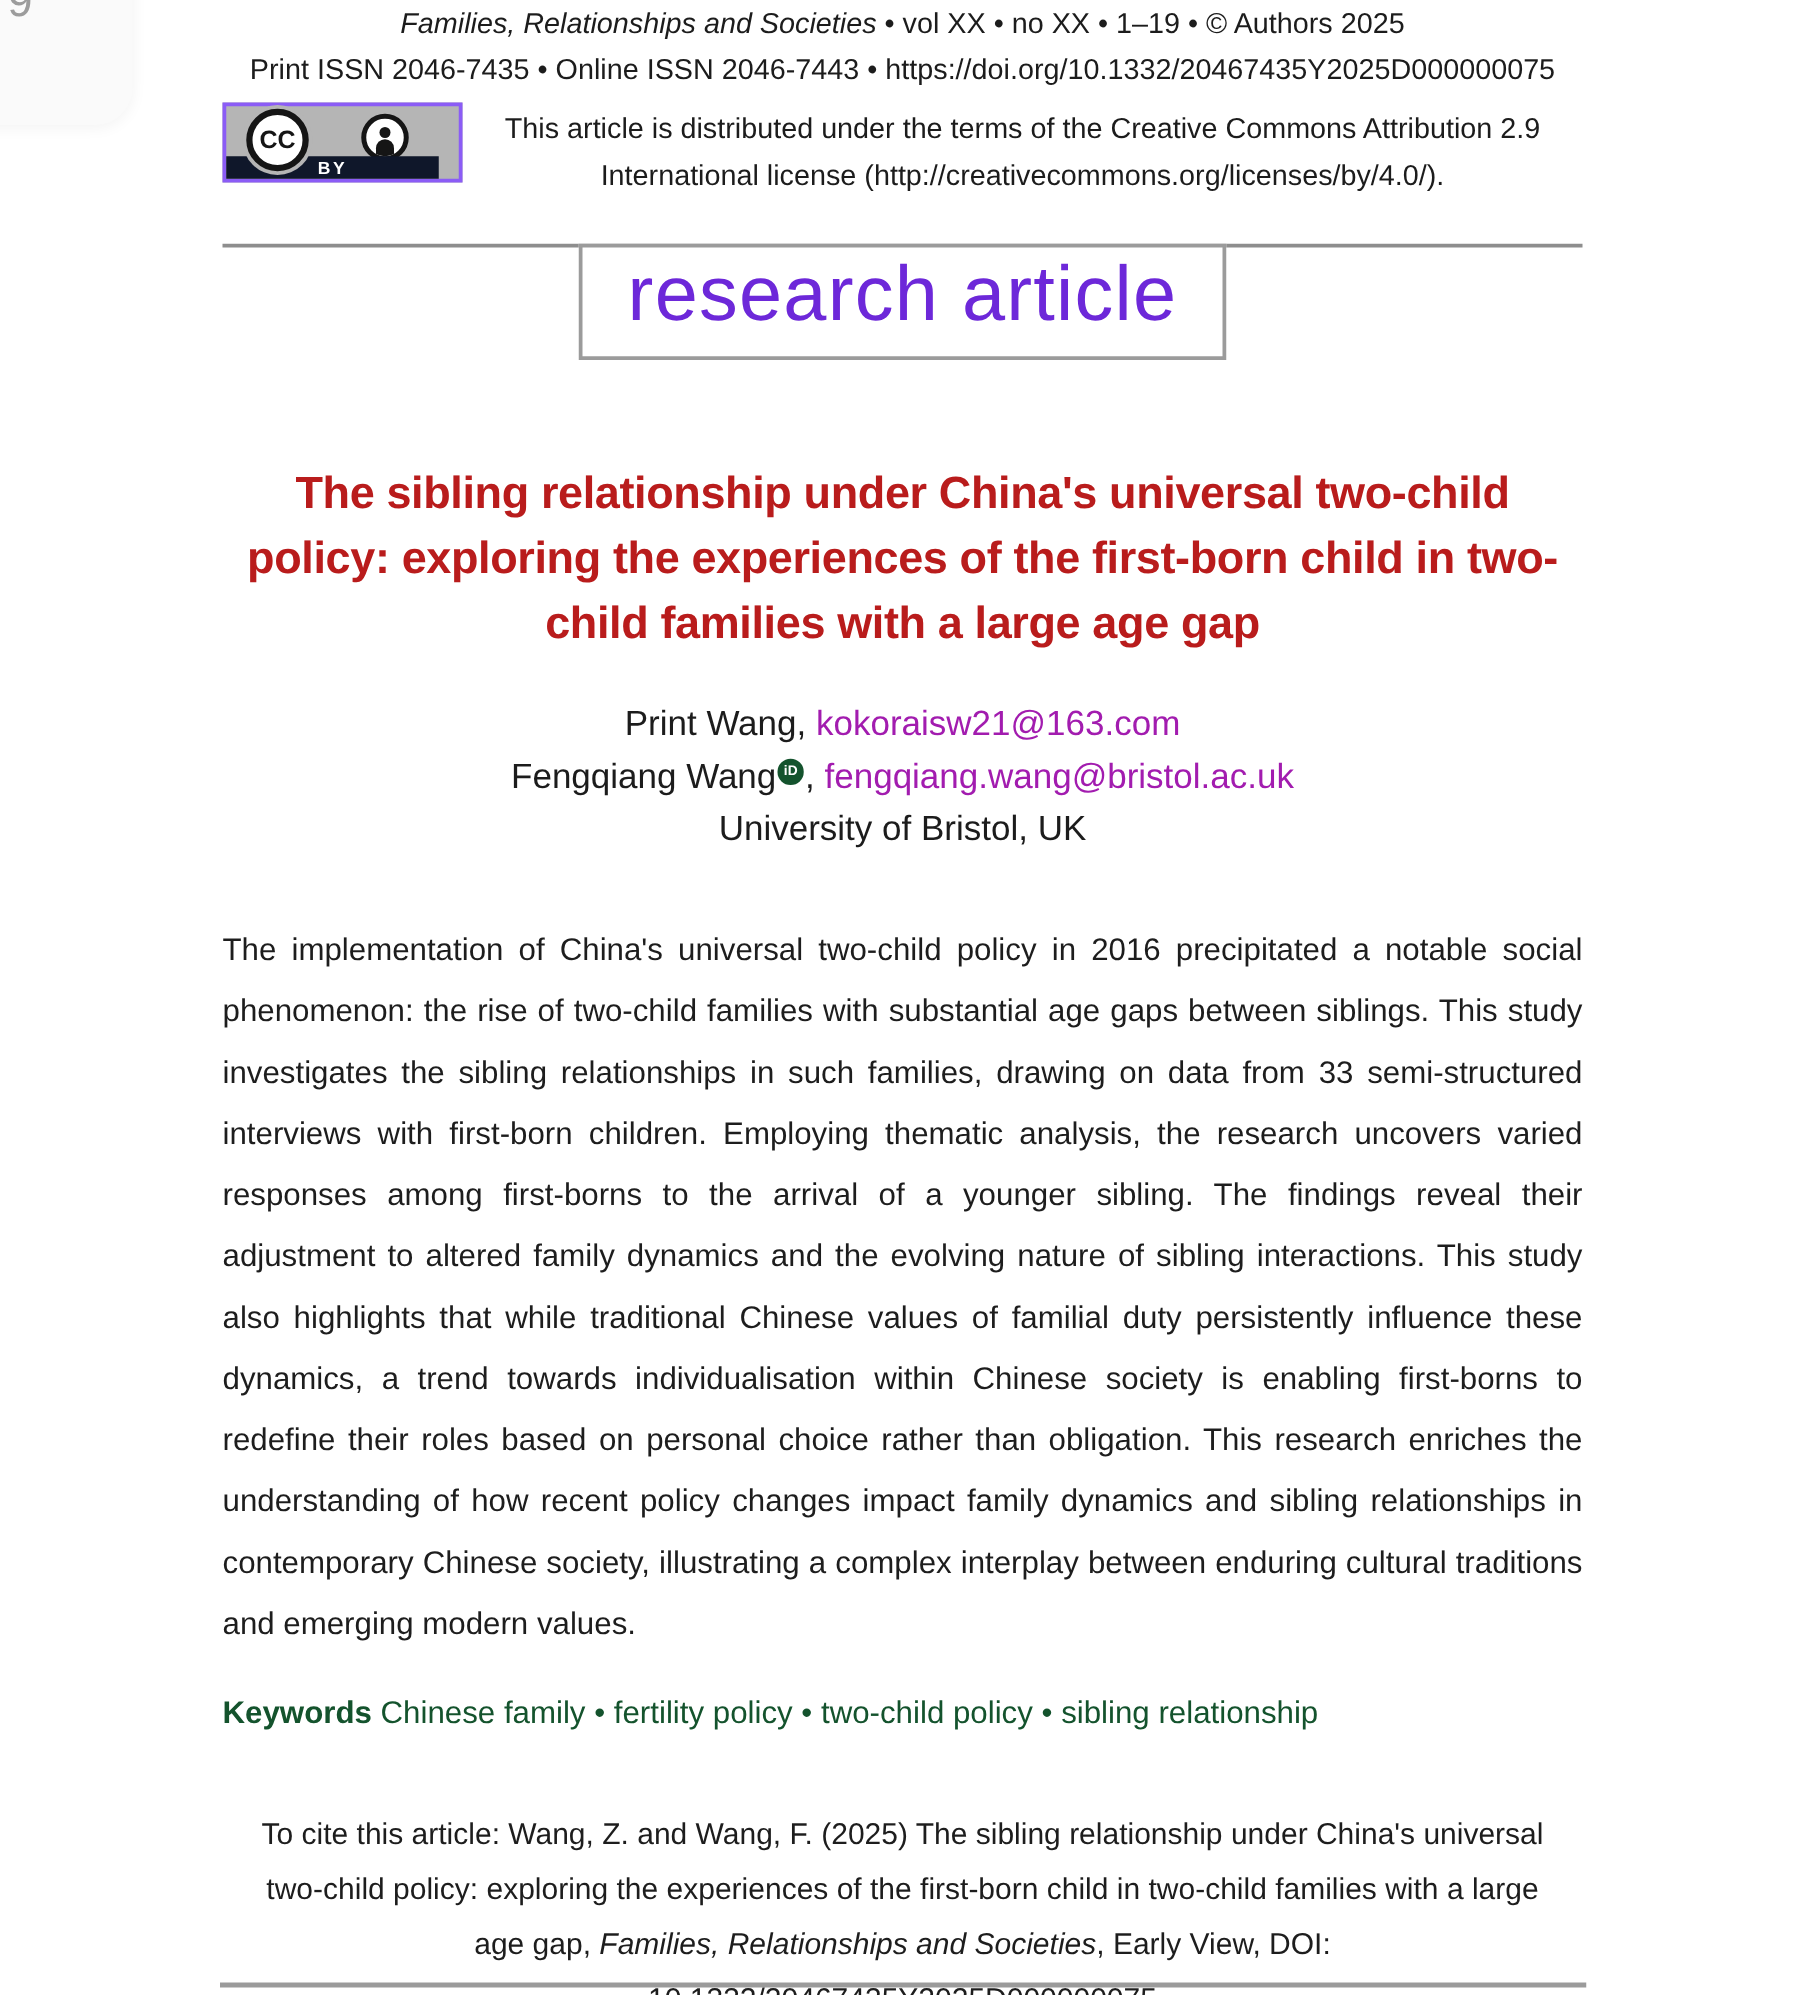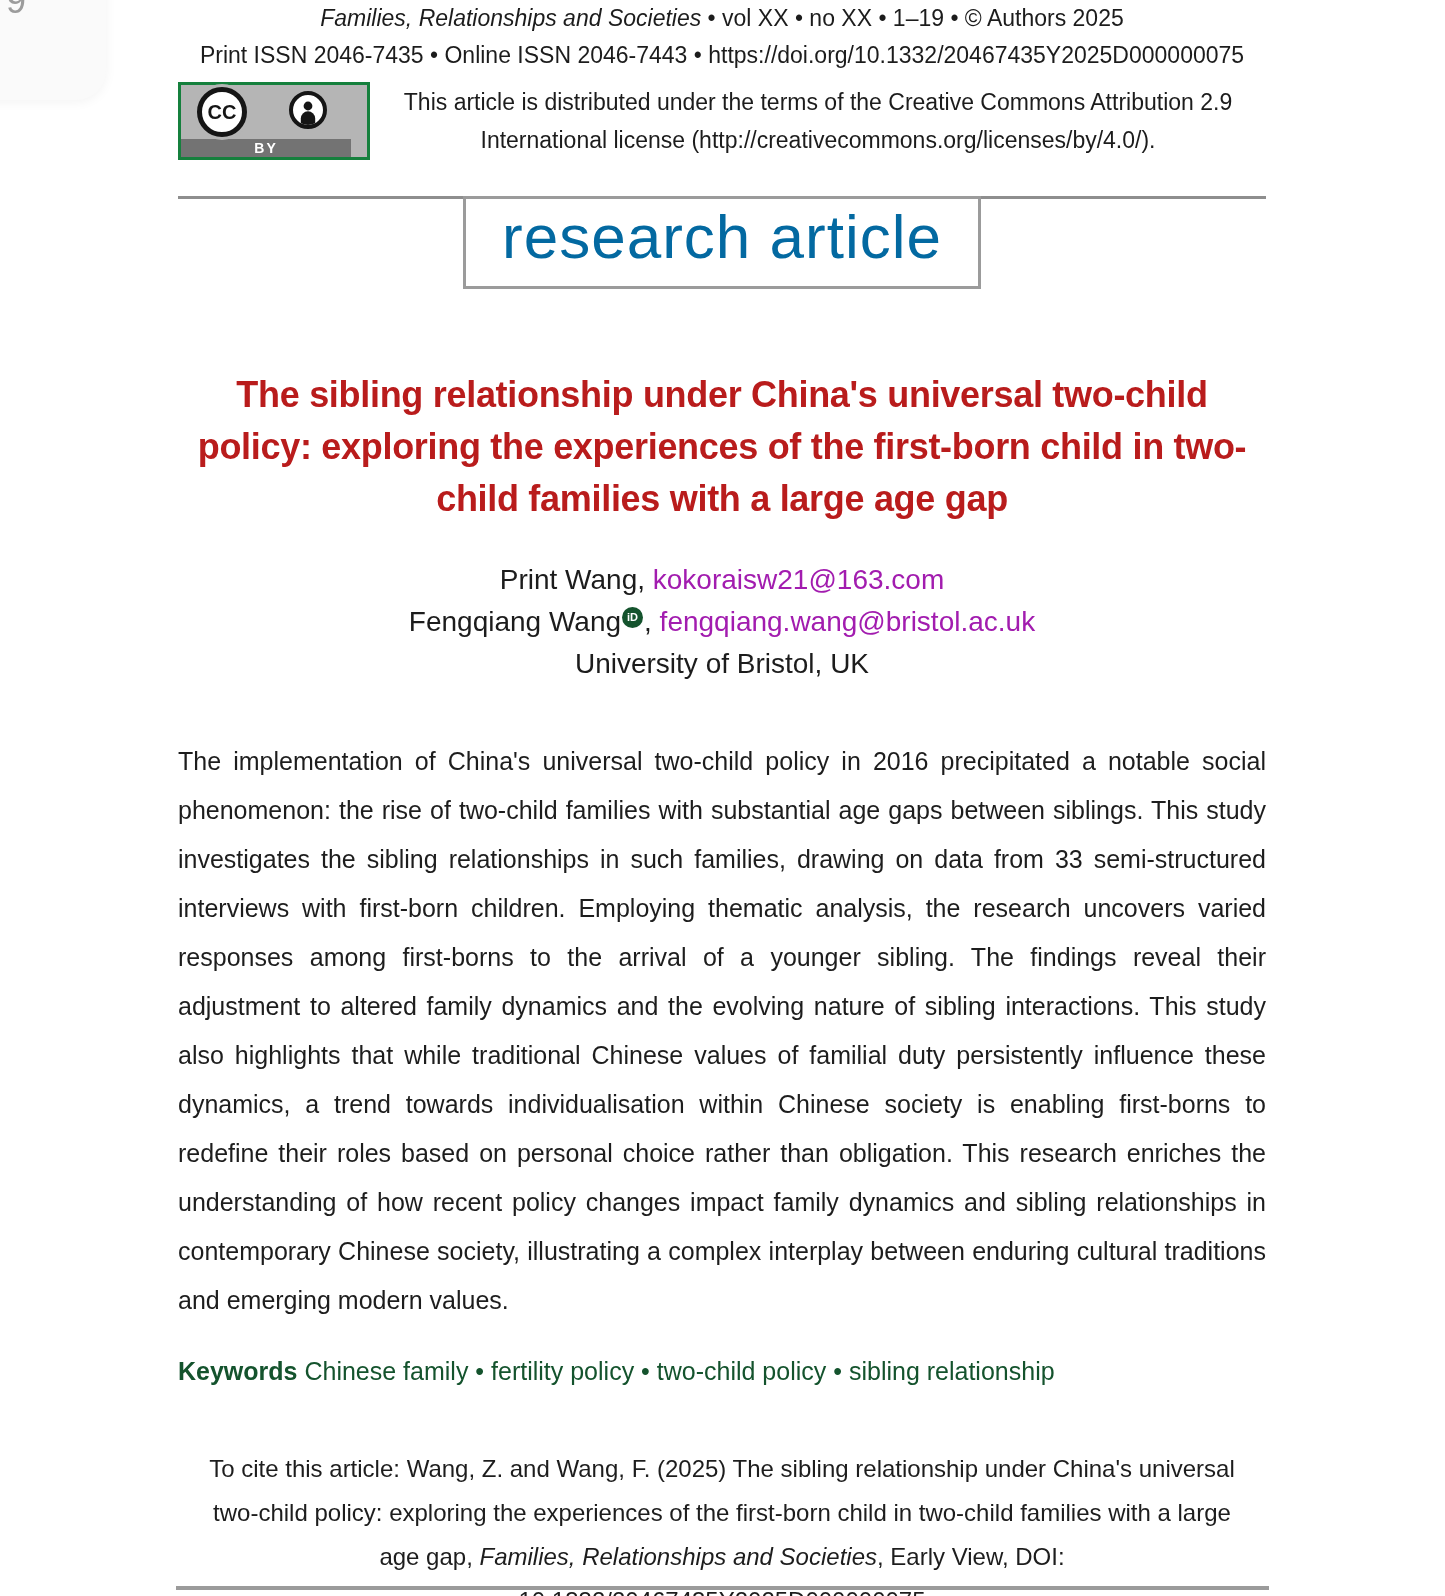--- a/index.html
+++ b/index.html
@@ -14,35 +14,35 @@
   
   .page-chip{position:absolute;left:-44px;top:-46px;width:150px;height:146px;
     background:#fafafa;border-radius:30px;box-shadow:0 2px 12px rgba(0,0,0,0.05);}
   .page-chip-num{position:absolute;left:50px;top:26px;font-size:36px;color:#9c9c9c;}
 
   
   .header{text-align:center;font-size:23px;line-height:37px;color:#1c1c1c;}
 
   
   .license-row{display:flex;align-items:flex-start;margin-top:8px;}
-  .cc-badge{flex:none;position:relative;width:192px;height:78px;background:#b5b5b5;
-    border:3px solid #15803d;box-sizing:border-box;}
-  .by-strip{position:absolute;left:0;right:16px;bottom:0;height:18px;background:#737373;
+  .cc-badge{flex:none;position:relative;width:192px;height:64px;background:#b5b5b5;
+    border:3px solid #8b5cf6;box-sizing:border-box;}
+  .by-strip{position:absolute;left:0;right:16px;bottom:0;height:18px;background:#0f172a;
     color:#fff;font-weight:bold;font-size:14px;line-height:18px;text-align:center;letter-spacing:2px;}
   .cc-circle{position:absolute;left:16px;top:2px;width:40px;height:40px;border:5px solid #151515;
     border-radius:50%;background:#fff;color:#151515;font-weight:bold;font-size:20px;
     display:flex;align-items:center;justify-content:center;z-index:2;box-shadow:0 0 0 3px #b5b5b5;}
   .person-circle{position:absolute;left:108px;top:6px;width:30px;height:30px;border:4px solid #151515;
     border-radius:50%;background:#fff;display:flex;align-items:flex-end;justify-content:center;overflow:hidden;}
   .license-text{flex:1;font-size:23px;line-height:38px;text-align:center;color:#1c1c1c;padding-top:1px;}
 
   
   .rule-top{border-top:3px solid #8e8e8e;margin-top:36px;}
   .research-box{width:max-content;margin:-3px auto 0;border:3px solid #9b9b9b;background:#fff;
-    padding:2px 36px 14px;font-size:62px;color:#0369a1;letter-spacing:1px;line-height:1.15;}
+    padding:2px 36px 14px;font-size:62px;color:#6d28d9;letter-spacing:1px;line-height:1.15;}
 
   
   .title{margin:80px auto 0;max-width:1080px;font-size:36px;line-height:52px;font-weight:bold;
     text-align:center;color:#b91c1c;letter-spacing:-0.3px;}
 
   
   .authors{margin-top:34px;text-align:center;font-size:28px;line-height:42px;color:#1c1c1c;}
   .email{color:#a21caf;text-decoration:none;cursor:pointer;}
   .orcid{display:inline-block;width:21px;height:21px;border-radius:50%;background:#14532d;color:#fff;
     font-size:11px;font-weight:bold;line-height:21px;text-align:center;vertical-align:super;margin:0 1px;}

